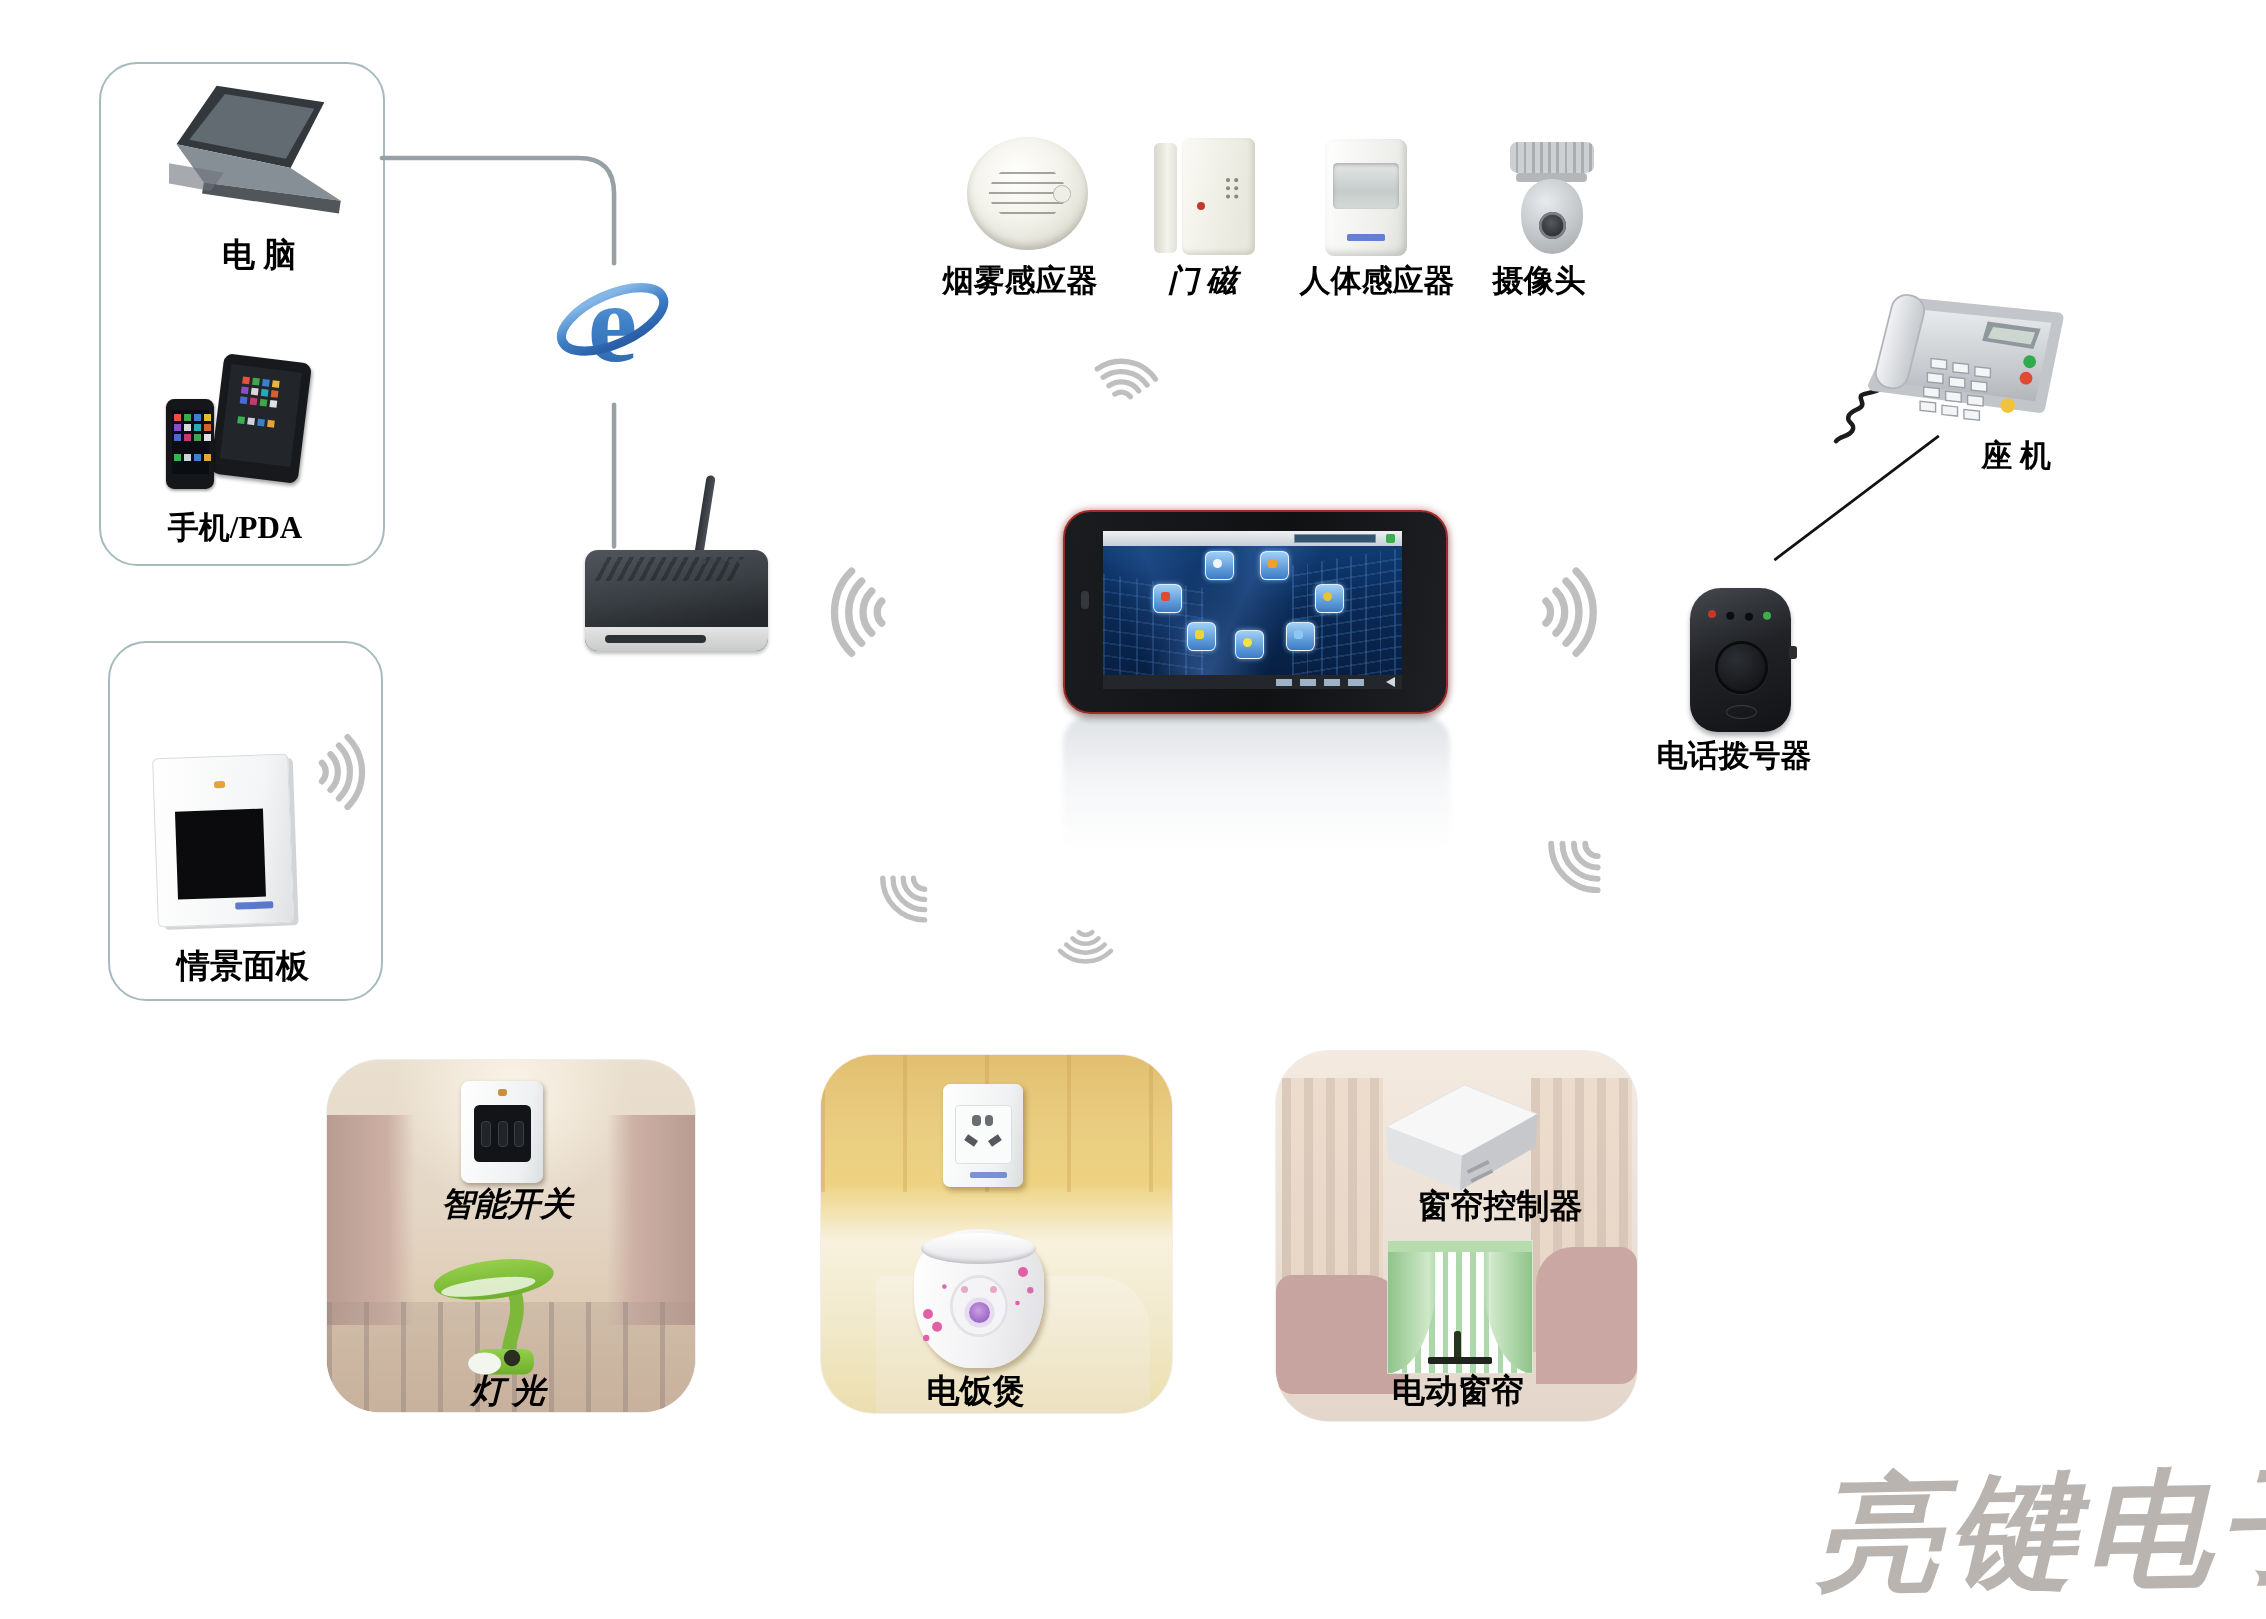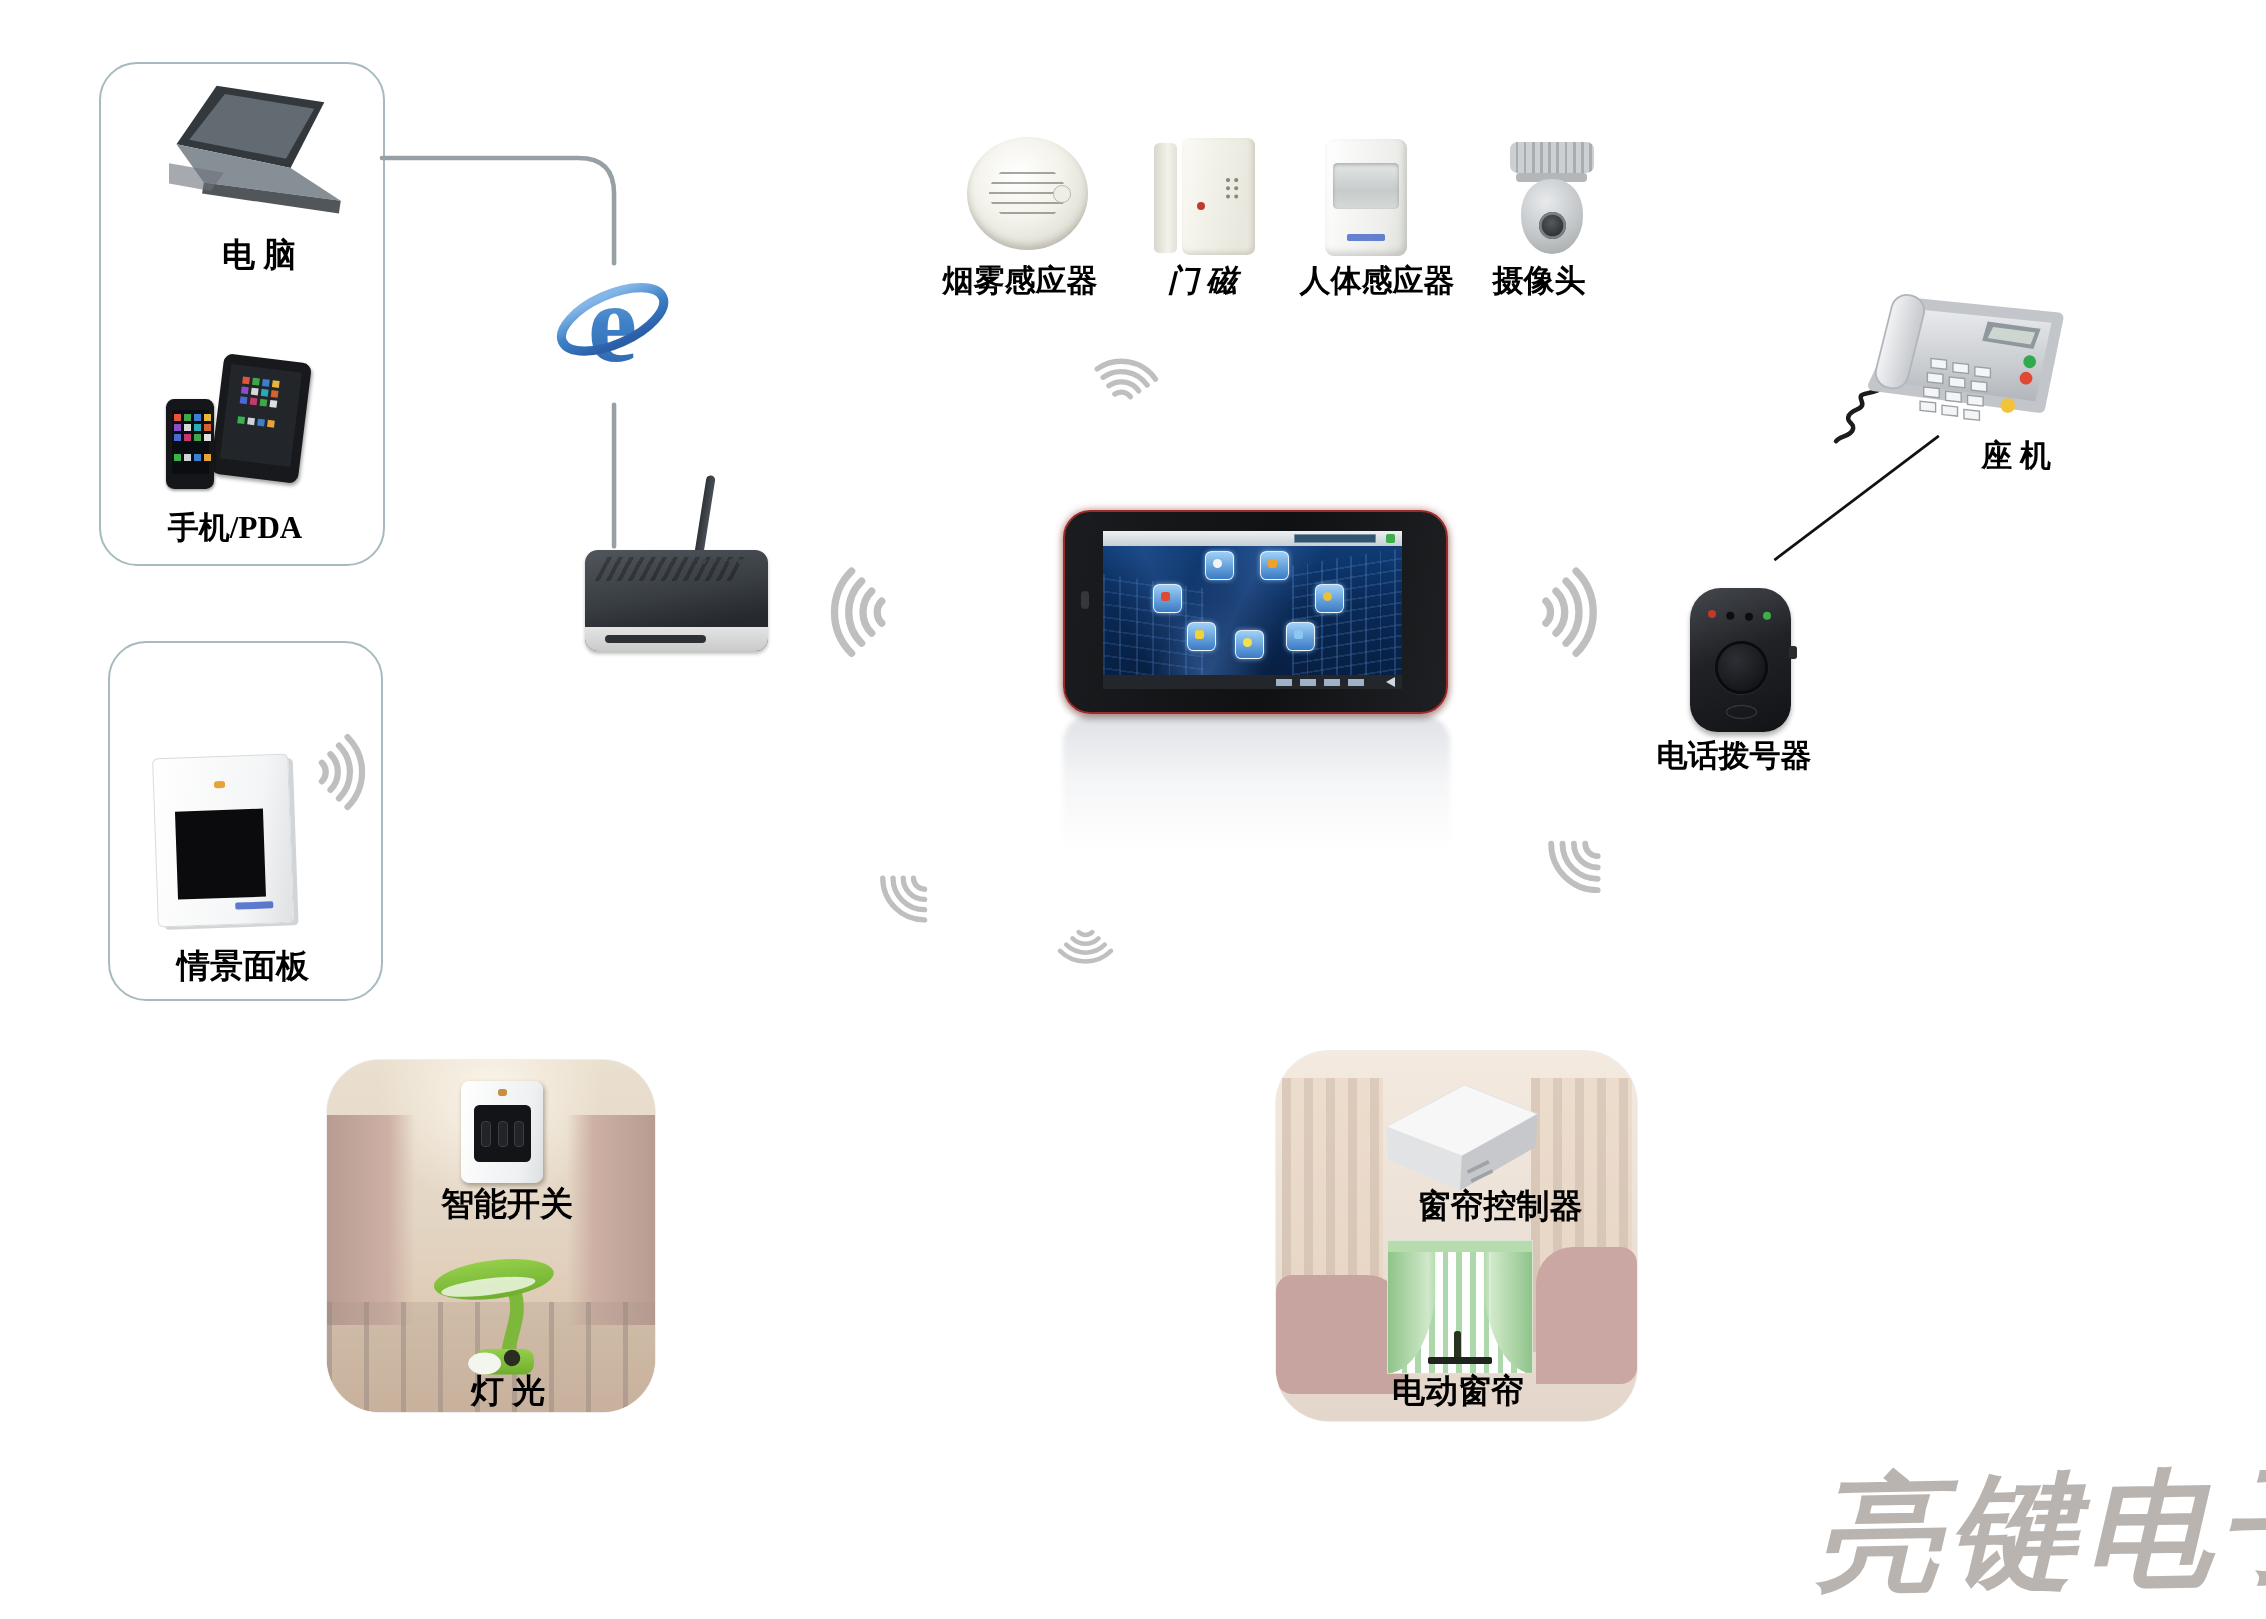--- a/index.html
+++ b/index.html
@@ -121,23 +121,23 @@
   .dialer .big{position:absolute;left:25px;top:53px;width:53px;height:53px;border-radius:50%;
      background:radial-gradient(circle at 40% 35%,#2c2f34,#131417 75%);box-shadow:inset 0 0 0 2.7px #0a0b0c,0 0.9px 1.8px rgba(255,255,255,.08);}
   .dialer .oval{position:absolute;left:36px;top:117px;width:29px;height:12px;border-radius:50%;
      border:1.8px solid #3c3f43;}
   .dialer .nub{position:absolute;right:-5.5px;top:58px;width:7.3px;height:12.8px;background:#2a2c30;border-radius:2.7px;}
   
   .panel{position:absolute;border-radius:53px;overflow:hidden;z-index:1;box-shadow:0 0 0 0.9px rgba(0,0,0,.07);}
   .panel .veil{position:absolute;inset:0;background:rgba(255,255,255,.45);z-index:1;}
   .panel .decor{position:absolute;z-index:0;}
   .panel .content{position:absolute;inset:0;z-index:2;}
-  #panel1{left:327px;top:1060px;width:328px;height:352px;
+  #panel1{left:327px;top:1060px;width:368px;height:352px;
      background:radial-gradient(circle at 50% 10%,#f7ecd6 0%,rgba(247,236,214,0) 32%),
-     linear-gradient(180deg,#d9c6a8 0%,#cdb394 45%,#c3a076 72%,#b98f62 100%);}
+     linear-gradient(180deg,#d9c6a8 0%,#cdb394 45%,#c3a076 72%,#b98f62 100%);font-style:italic;}
   #panel2{left:821px;top:1055px;width:351px;height:358px;
      background:linear-gradient(180deg,#f0d98e 0%,#eccc6e 36%,#f7efd8 52%,#f0e7c6 72%,#e8d9a0 100%);}
   #panel2 .veil{background:rgba(255,255,255,.15);}
   #panel3{left:1276px;top:1051px;width:361px;height:370px;
      background:linear-gradient(180deg,#ead9c6 0%,#dcc8b5 50%,#cdb49e 100%);}
   #panel4{left:1762px;top:1051px;width:367px;height:370px;
      background:radial-gradient(circle at 18% 8%,#fdf3da 0%,rgba(253,243,218,0) 28%),
      linear-gradient(160deg,#f3e2c0 0%,#e3c697 42%,#d8b488 70%,#caa87b 100%);}
   
   .p1curL{left:0;top:55px;width:88px;height:210px;background:linear-gradient(90deg,#7e4a38,#a5705a 70%,rgba(165,112,90,0));}
@@ -440,20 +440,45 @@
         <ellipse cx="72" cy="30" rx="66" ry="21" fill="url(#lg)" transform="rotate(-7 72 30)"></ellipse>
         <ellipse cx="66" cy="38" rx="52" ry="9" fill="#e8f3da" transform="rotate(-7 66 38)" opacity="0.9"></ellipse>
         <rect x="52" y="106" width="64" height="28" rx="11" fill="url(#lg)"></rect>
         <ellipse cx="62" cy="122" rx="18" ry="12" fill="#f2f6ee"></ellipse>
         <circle cx="92" cy="116" r="9" fill="#2a2d22"></circle>
       </svg>
       <div class="lbl" style="left:181px;top:315px;">灯  光</div>
     </div>
   </div>
 
+  <div id="panel2" class="panel">
+    <div class="decor p2cabs"></div>
+    <div class="decor p2isle"></div>
+    <div class="veil"></div>
+    <div class="content">
+      <div class="pdev socket">
+        <div class="plate">
+          <div class="h1"></div>
+            <div class="h2"></div>
+            <div class="h3"></div>
+            <div class="h4"></div>
+        </div>
+        <div class="brand"></div>
+      </div>
+      <div class="pdev cooker">
+        <div class="fl1"></div>
+        <div class="fl2"></div>
+        <div class="ctrl">
+          <div class="d1"></div>
+          <div class="btn"></div>
+        </div>
+      </div>
+      <div class="lbl" style="left:155px;top:320px;">电饭煲</div>
+    </div>
+  </div>
 
   <div id="panel3" class="panel">
     <div class="decor p3curL"></div>
     <div class="decor p3curR"></div>
     <div class="decor p3sofaL"></div>
     <div class="decor p3sofaR"></div>
     <div class="veil"></div>
     <div class="content">
       <svg class="pdev" style="left:99px;top:23px;" width="169" height="123" viewBox="0 0 185 135">
         <polygon points="12,58 98,12 178,44 95,90" fill="#f7f7f8" stroke="#e2e2e4" stroke-width="1"></polygon>

